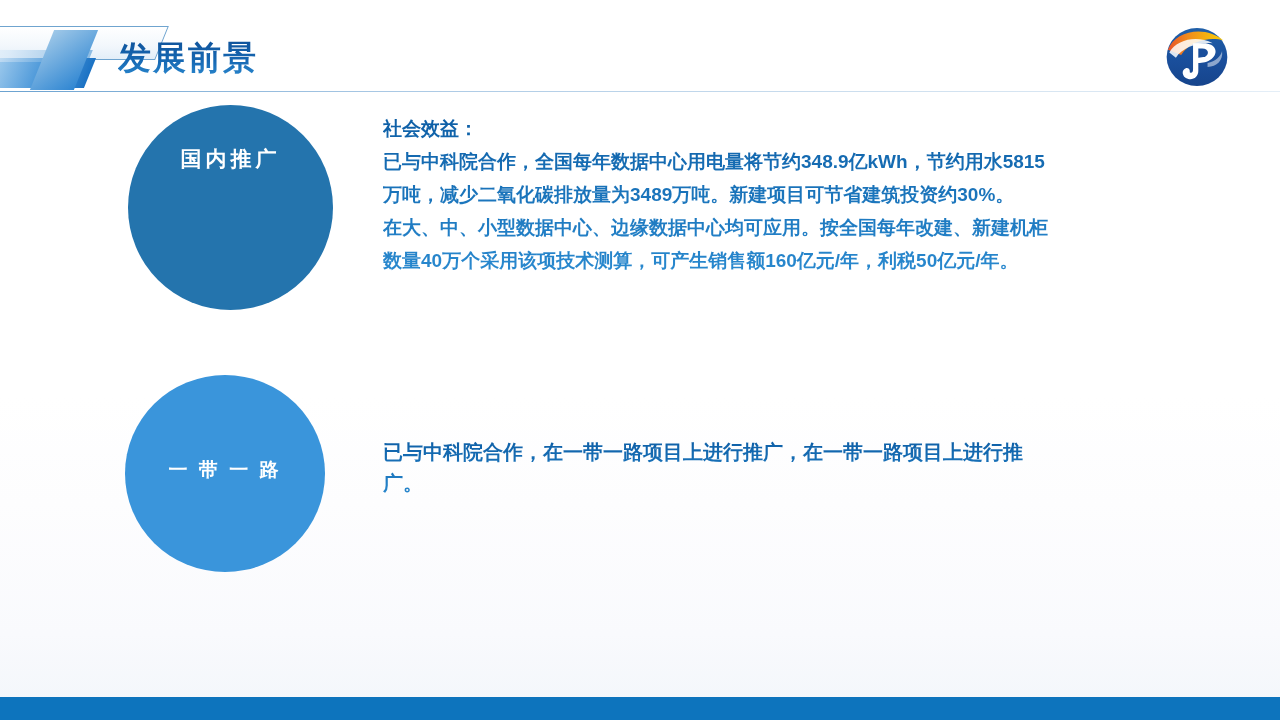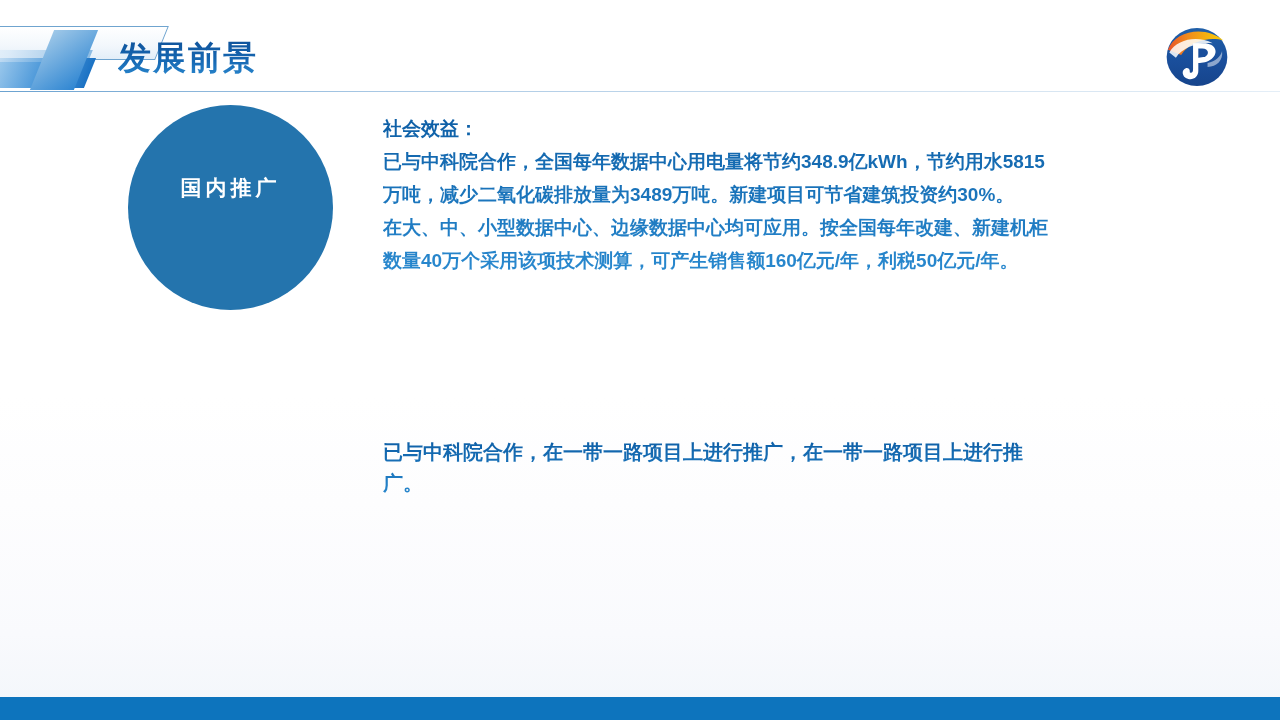--- a/index.html
+++ b/index.html
@@ -104,21 +104,21 @@
     color: #ffffff;
     font-weight: bold;
     white-space: nowrap;
   }
   .circle-1 {
     left: 128px; top: 105px;
     width: 205px; height: 205px;
     background: #2474ad;
   }
   .circle-1 .circle-label {
-    margin-top: 69px;
+    margin-top: 40px;
     font-size: 21px;
     letter-spacing: 4px;
     text-align: center;
   }
   .circle-2 {
     left: 125px; top: 375px;
     width: 200px; height: 197px;
     background: #3a95db;
   }
   .circle-2 .circle-label {
@@ -197,20 +197,23 @@
                C36 63, 39 65, 39 68 L39 70 C41 72, 44 71, 44 66 L44 26 Z" fill="#ffffff"></path>
       <path d="M52 34 L58 34 C68 34, 70 44, 60 47 L52 48 Z" fill="#1a4f9c"></path>
       <path d="M66 56 C78 54, 86 46, 88 38 C90 52, 80 62, 66 62 Z" fill="#ffffff" opacity="0.5"></path>
     </svg>
   </div>
 
   <div class="circle circle-1">
     <span class="circle-label">国内推广</span>
   </div>
 
+  <div class="circle circle-2">
+    <span class="circle-label">一 带 一 路</span>
+  </div>
 
   <div class="copy copy-main">
     <p>社会效益：</p>
     <p>已与中科院合作，全国每年数据中心用电量将节约348.9亿kWh，节约用水5815万吨，减少二氧化碳排放量为3489万吨。新建项目可节省建筑投资约30%。</p>
     <p>在大、中、小型数据中心、边缘数据中心均可应用。按全国每年改建、新建机柜数量40万个采用该项技术测算，可产生销售额160亿元/年，利税50亿元/年。</p>
   </div>
 
   <div class="copy copy-sub">
     <p>已与中科院合作，在一带一路项目上进行推广，在一带一路项目上进行推广。</p>
   </div>

